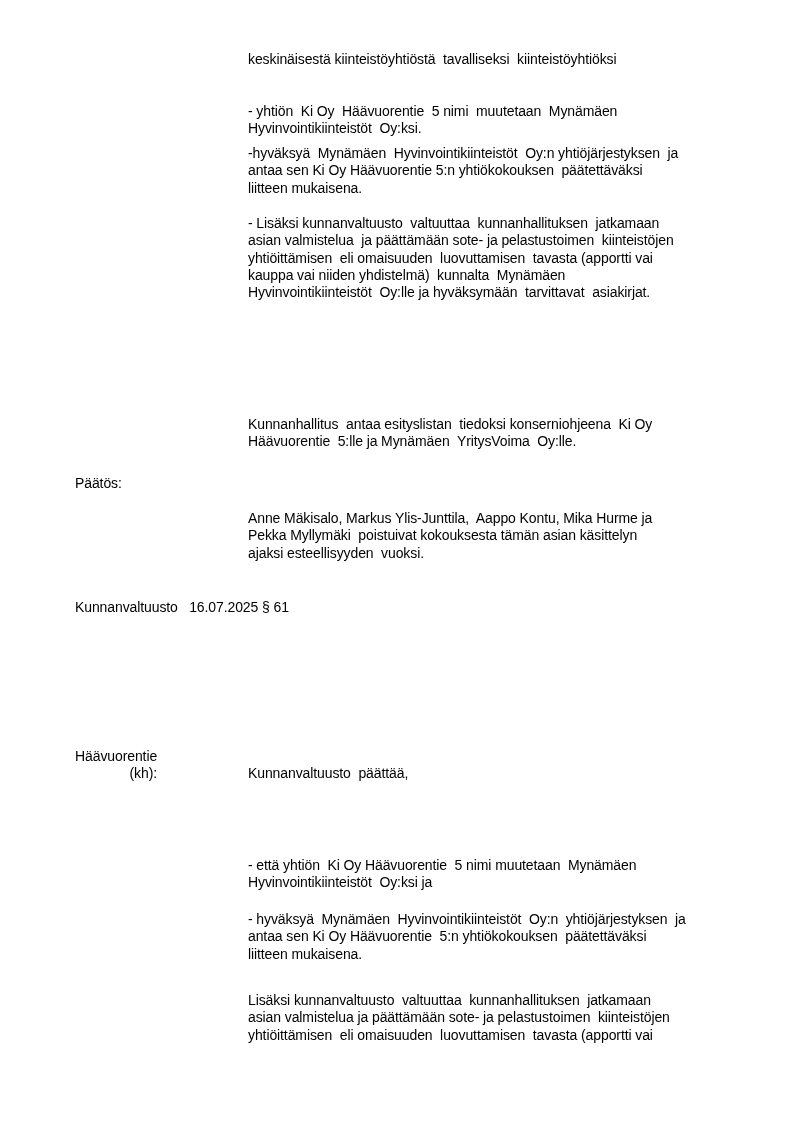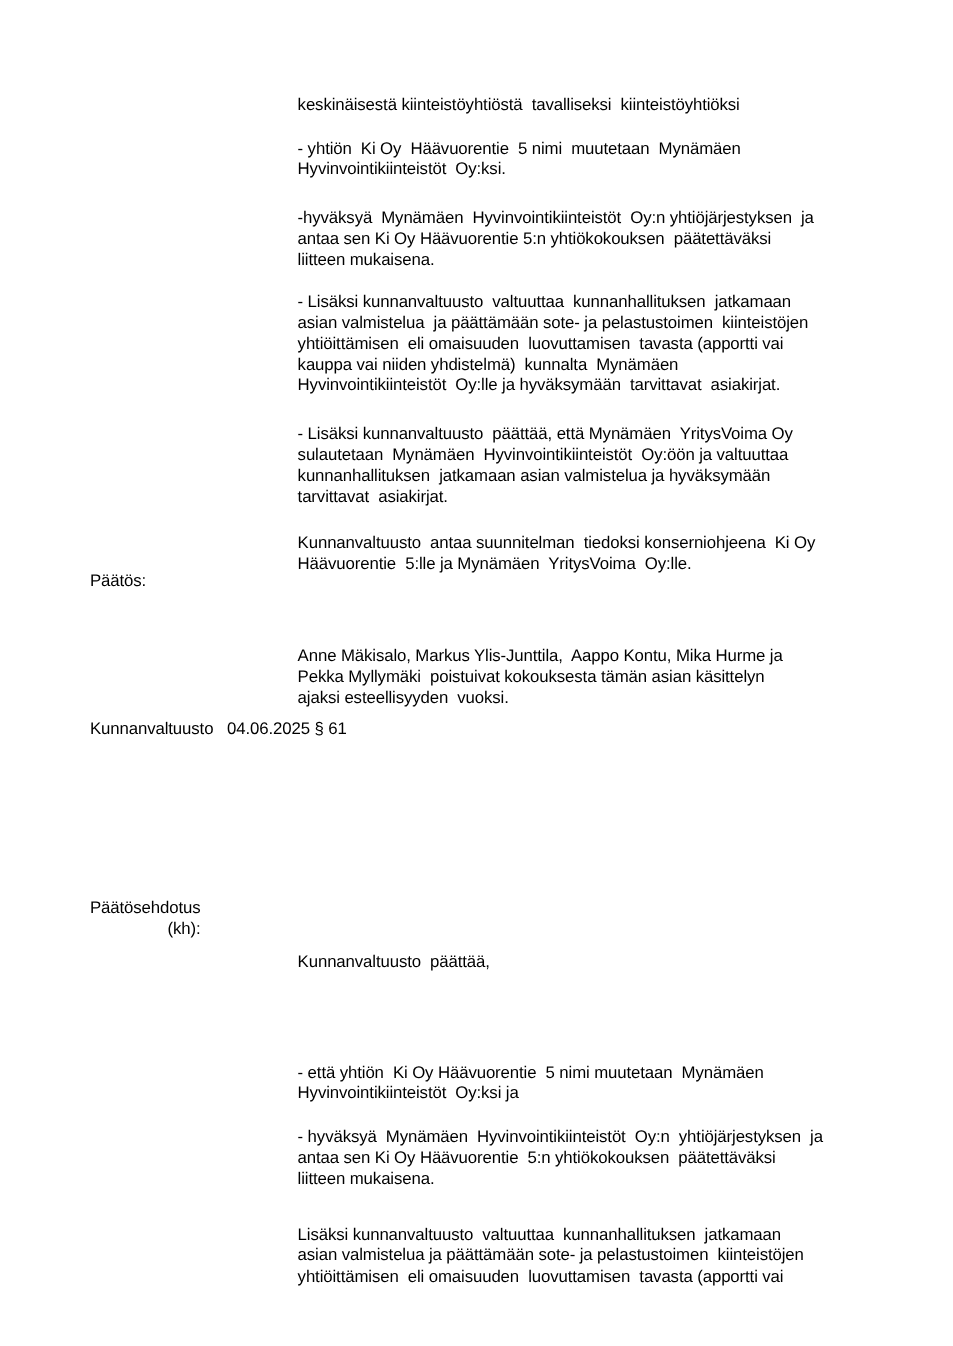--- a/index.html
+++ b/index.html
@@ -17,55 +17,51 @@
     font-size: 14px;
     line-height: 17.3px;
     color: #000000;
   }
   .block {
     position: absolute;
     white-space: pre;
     letter-spacing: -0.1px;
   }
   .label-col  { left: 75px; text-align: right; }
-  .body-col   { left: 248px; margin-top: 28px; }
+  .body-col   { left: 248px; }
 </style>
 </head>
 <body>
 
 <div class="page">
 
   <div class="block body-col" style="top:51px">keskinäisestä kiinteistöyhtiöstä  tavalliseksi  kiinteistöyhtiöksi</div>
-  <div class="block body-col" style="top:87px">- yhtiön  Ki Oy  Häävuorentie  5 nimi  muutetaan  Mynämäen
+  <div class="block body-col" style="top:103px">- yhtiön  Ki Oy  Häävuorentie  5 nimi  muutetaan  Mynämäen
 Hyvinvointikiinteistöt  Oy:ksi.</div>
   <div class="block body-col" style="top:145px">-hyväksyä  Mynämäen  Hyvinvointikiinteistöt  Oy:n yhtiöjärjestyksen  ja
 antaa sen Ki Oy Häävuorentie 5:n yhtiökokouksen  päätettäväksi
 liitteen mukaisena.</div>
   <div class="block body-col" style="top:215px">- Lisäksi kunnanvaltuusto  valtuuttaa  kunnanhallituksen  jatkamaan
 asian valmistelua  ja päättämään sote- ja pelastustoimen  kiinteistöjen
 yhtiöittämisen  eli omaisuuden  luovuttamisen  tavasta (apportti vai
 kauppa vai niiden yhdistelmä)  kunnalta  Mynämäen
 Hyvinvointikiinteistöt  Oy:lle ja hyväksymään  tarvittavat  asiakirjat.</div>
-  <div class="block body-col" style="top:325px">- Lisäksi kunnanvaltuusto  päättää, että Mynämäen  YritysVoima Oy
-sulautetaan  Mynämäen  Hyvinvointikiinteistöt  Oy:öön ja valtuuttaa
-kunnanhallituksen  jatkamaan asian valmistelua ja hyväksymään
-tarvittavat  asiakirjat.</div>
-  <div class="block body-col" style="top:416px">Kunnanvaltuusto  antaa suunnitelman  tiedoksi konserniohjeena  Ki Oy
+  <div class="block body-col" style="top:416px">Kunnanhallitus  antaa esityslistan  tiedoksi konserniohjeena  Ki Oy
 Häävuorentie  5:lle ja Mynämäen  YritysVoima  Oy:lle.</div>
 
   <div class="block label-col" style="top:475px">Päätös:</div>
 
   <div class="block body-col" style="top:510px">Anne Mäkisalo, Markus Ylis-Junttila,  Aappo Kontu, Mika Hurme ja
 Pekka Myllymäki  poistuivat kokouksesta tämän asian käsittelyn
 ajaksi esteellisyyden  vuoksi.</div>
 
-  <div class="block label-col" style="top:599px">Kunnanvaltuusto   04.06.2025 § 61</div>
+  <div class="block label-col" style="top:599px">Kunnanvaltuusto   16.07.2025 § 61</div>
 
 
-  <div class="block label-col" style="top:748px">Päätösehdotus
+  <div class="block label-col" style="top:748px">Häävuorentie
 (kh):</div>
   <div class="block body-col" style="top:765px">Kunnanvaltuusto  päättää,</div>
 
   <div class="block body-col" style="top:857px">- että yhtiön  Ki Oy Häävuorentie  5 nimi muutetaan  Mynämäen
 Hyvinvointikiinteistöt  Oy:ksi ja</div>
   <div class="block body-col" style="top:911px">- hyväksyä  Mynämäen  Hyvinvointikiinteistöt  Oy:n  yhtiöjärjestyksen  ja
 antaa sen Ki Oy Häävuorentie  5:n yhtiökokouksen  päätettäväksi
 liitteen mukaisena.</div>
   <div class="block body-col" style="top:992px">Lisäksi kunnanvaltuusto  valtuuttaa  kunnanhallituksen  jatkamaan
 asian valmistelua ja päättämään sote- ja pelastustoimen  kiinteistöjen

